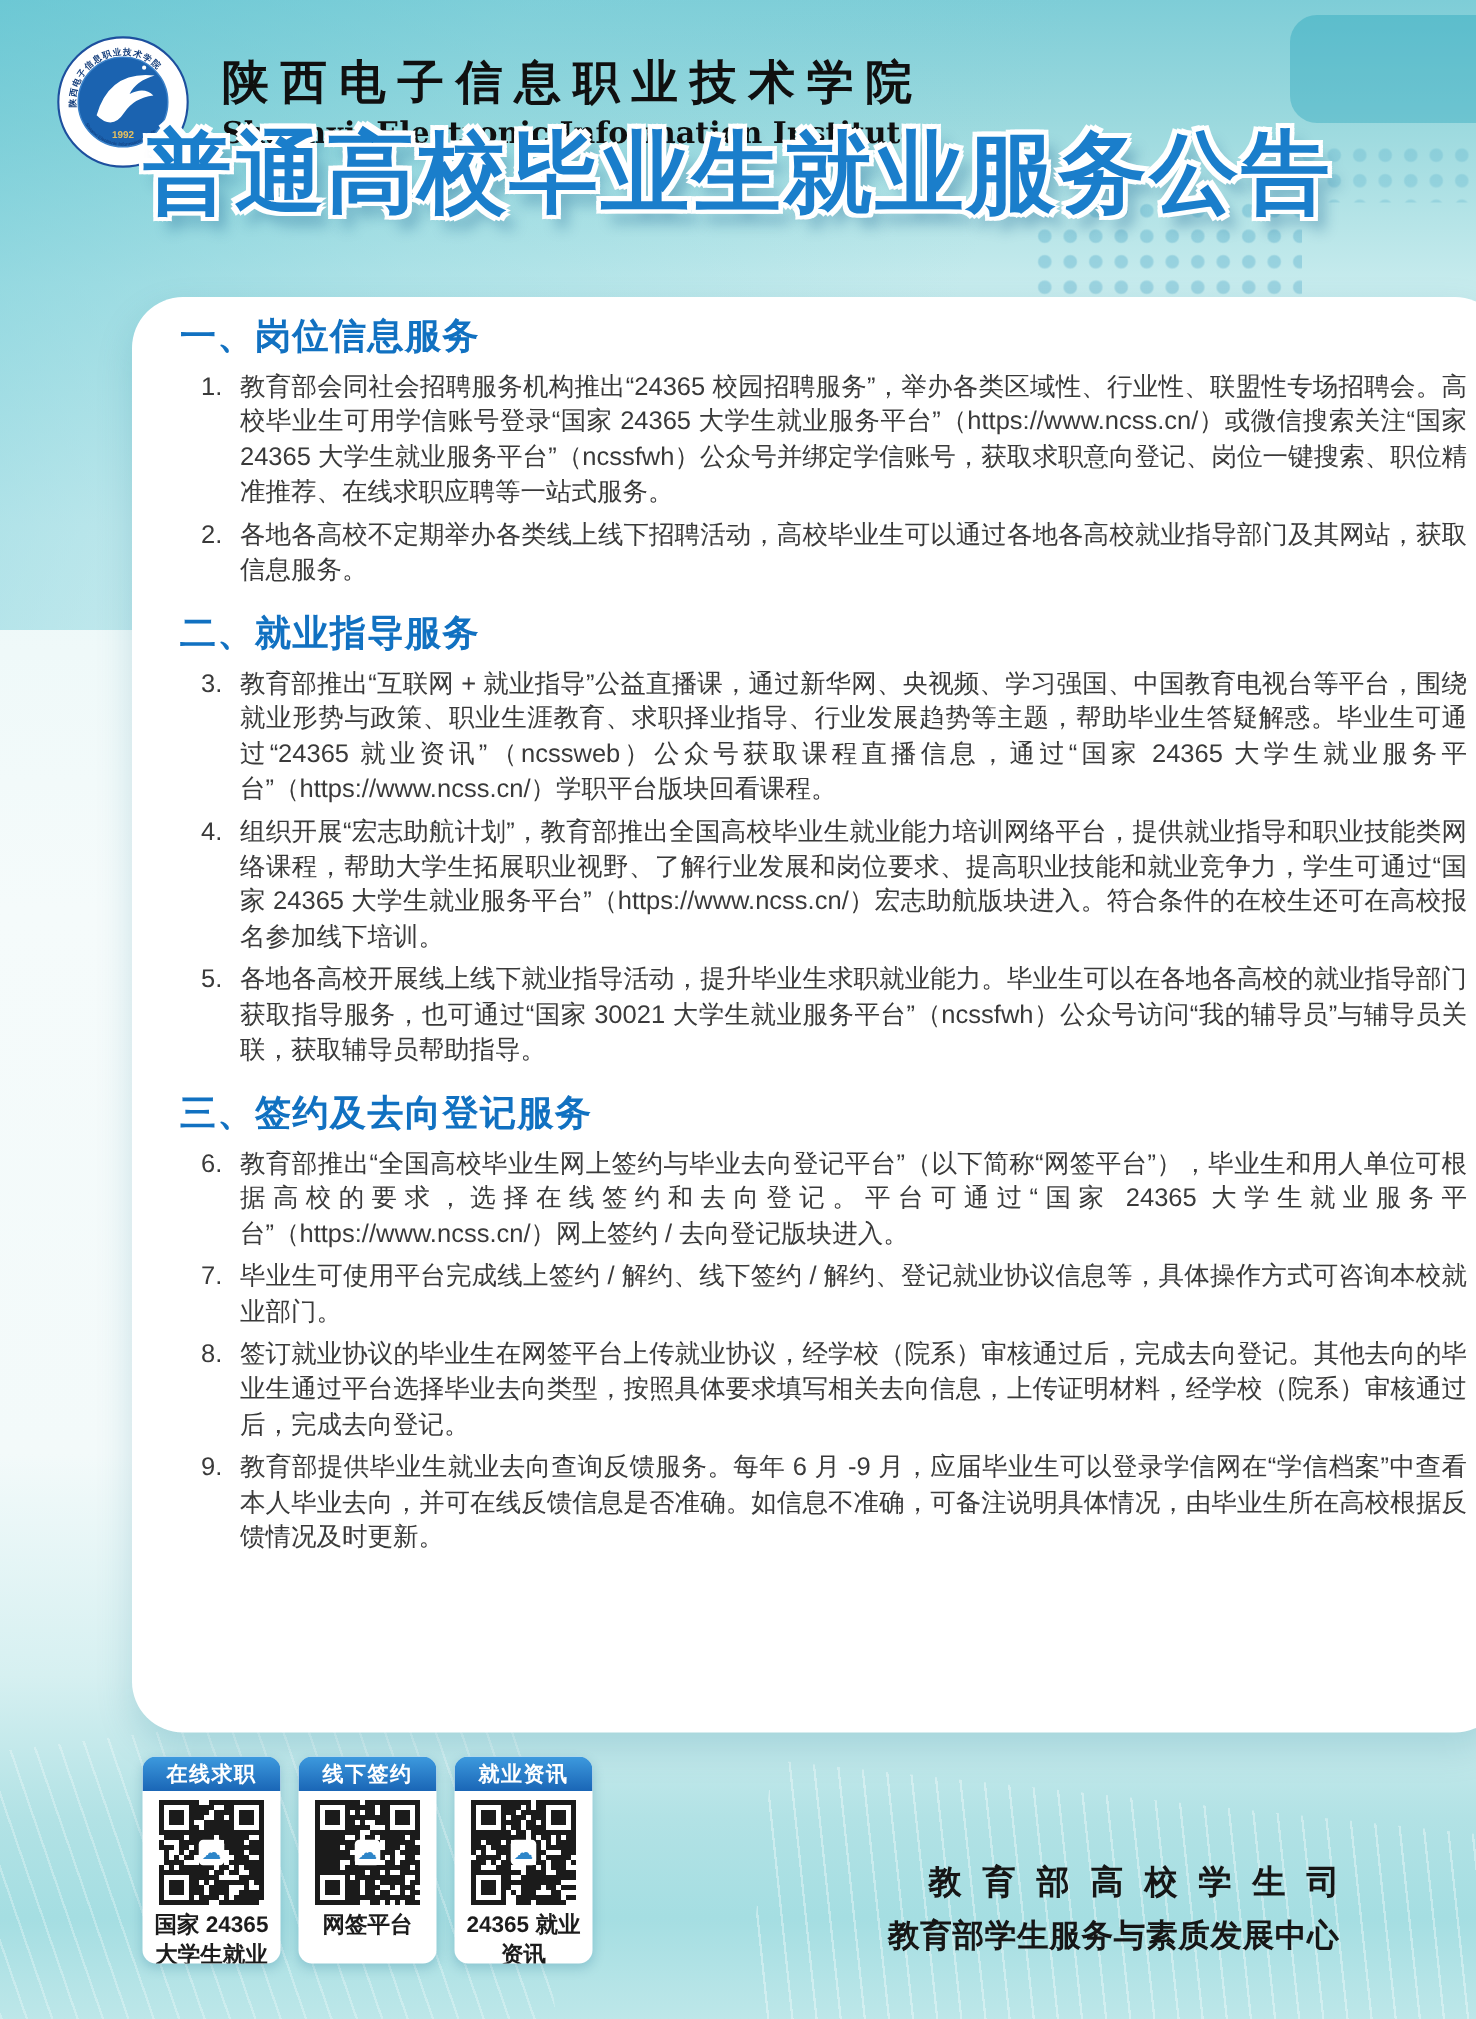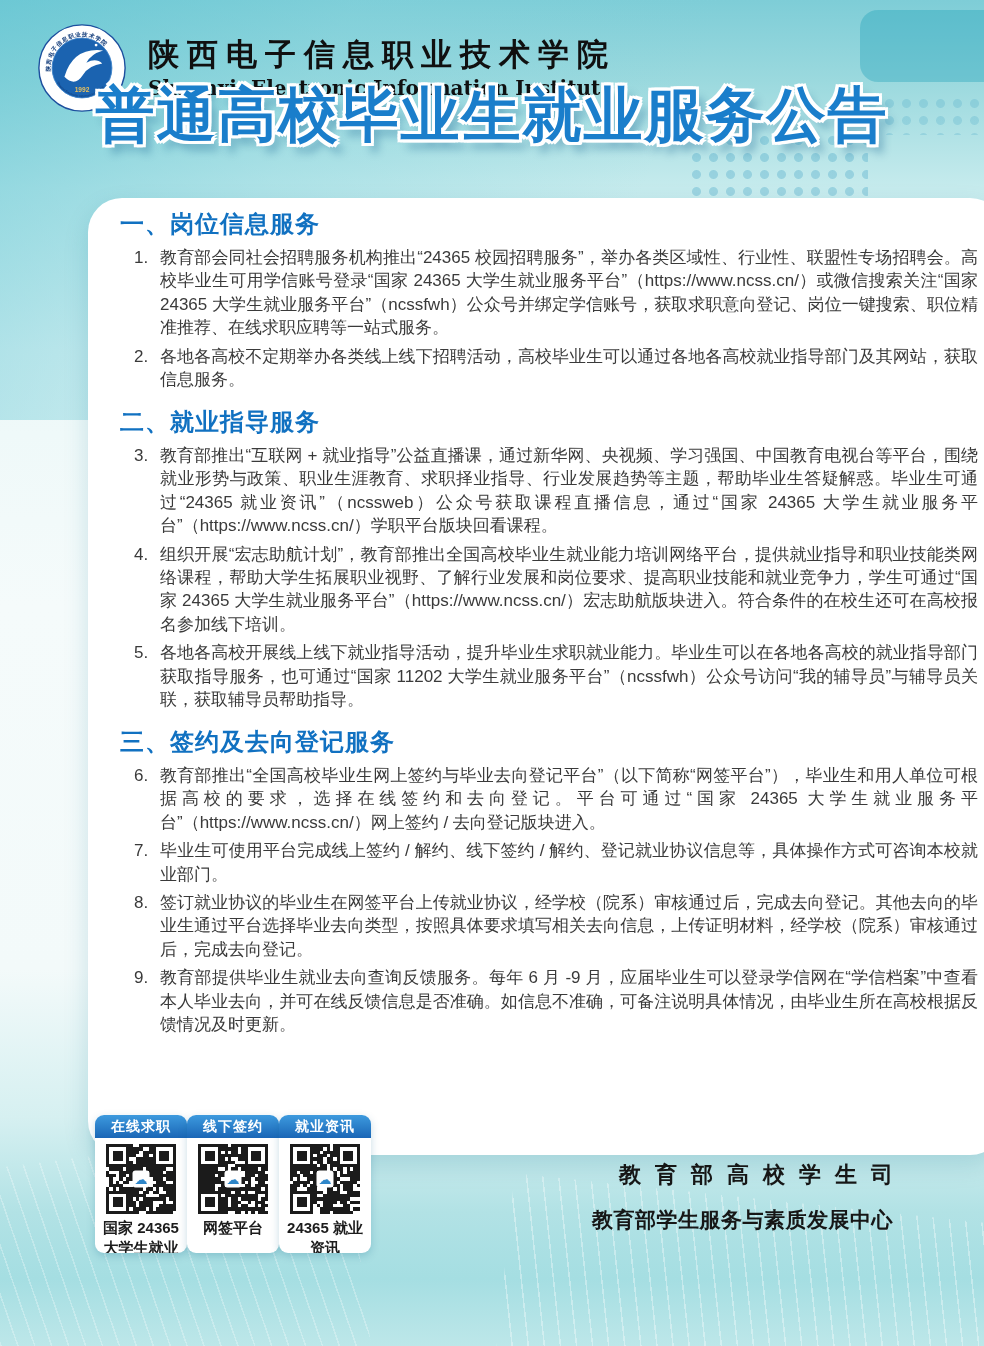--- a/index.html
+++ b/index.html
@@ -34,35 +34,35 @@
   .card{position:absolute;left:88px;top:198px;width:916px;height:957px;background:#fff;
     border-radius:34px;box-shadow:0 10px 24px rgba(0,110,140,.18);
     padding:8px 26px 16px 46px;box-sizing:border-box;overflow:hidden;}
   .sec-h{margin:14px 0 6px -14px;font-size:24px;font-weight:800;color:#1171c1;letter-spacing:1px;}
   .sec-h.first{margin-top:2px;}
   .item{display:flex;margin:0 0 5px 0;font-size:17px;line-height:1.38;color:#3a3a3a;}
   .item .num{flex:none;width:26px;}
   .item .txt{flex:1;text-align:justify;}
 
   
-  .qr-row{position:absolute;left:95px;top:1115px;display:flex;gap:0;}
+  .qr-row{position:absolute;left:95px;top:1171px;display:flex;gap:12px;}
   .qr-card{width:92px;height:138px;background:#fff;border-radius:9px;overflow:hidden;
     box-shadow:0 3px 8px rgba(0,90,130,.22);display:flex;flex-direction:column;align-items:center;}
   .qr-tab{width:100%;height:23px;line-height:23px;text-align:center;color:#fff;font-weight:700;
     font-size:14px;letter-spacing:1px;background:linear-gradient(180deg,#3d9ade,#1a66b6);}
   .qr-box{position:relative;width:70px;height:70px;margin:6px 0 3px 0;}
   .qr-box svg{width:100%;height:100%;display:block;}
   .qr-logo{position:absolute;left:50%;top:50%;transform:translate(-50%,-50%);width:17px;height:17px;
     background:#fff;border-radius:3px;color:#2e86c9;font-size:13px;line-height:17px;text-align:center;}
   .qr-cap{font-size:15px;font-weight:700;color:#1c1c1c;text-align:center;line-height:1.3;padding:1px 3px 0;}
 
   
-  .org{position:absolute;right:91px;top:1160px;text-align:right;color:#161616;font-weight:800;}
+  .org{position:absolute;right:91px;top:1240px;text-align:right;color:#161616;font-weight:800;}
   .org-l1{font-size:22px;letter-spacing:14px;margin-right:-14px;}
-  .org-l2{font-size:21px;letter-spacing:.5px;margin-top:16px;}
+  .org-l2{font-size:21px;letter-spacing:.5px;margin-top:6px;}
 </style>
 </head>
 <body>
 
 <div class="poster">
 
   <div class="bg-diag"></div>
   <div class="teal-tile"></div>
   <div class="dots dots-a"></div>
   <div class="dots dots-b"></div>
@@ -114,21 +114,21 @@
     <div class="item">
       <span class="num">3.</span>
       <span class="txt">教育部推出“互联网 + 就业指导”公益直播课，通过新华网、央视频、学习强国、中国教育电视台等平台，围绕就业形势与政策、职业生涯教育、求职择业指导、行业发展趋势等主题，帮助毕业生答疑解惑。毕业生可通过“24365 就业资讯”（ncssweb）公众号获取课程直播信息，通过“国家 24365 大学生就业服务平台”（https://www.ncss.cn/）学职平台版块回看课程。</span>
     </div>
     <div class="item">
       <span class="num">4.</span>
       <span class="txt">组织开展“宏志助航计划”，教育部推出全国高校毕业生就业能力培训网络平台，提供就业指导和职业技能类网络课程，帮助大学生拓展职业视野、了解行业发展和岗位要求、提高职业技能和就业竞争力，学生可通过“国家 24365 大学生就业服务平台”（https://www.ncss.cn/）宏志助航版块进入。符合条件的在校生还可在高校报名参加线下培训。</span>
     </div>
     <div class="item">
       <span class="num">5.</span>
-      <span class="txt">各地各高校开展线上线下就业指导活动，提升毕业生求职就业能力。毕业生可以在各地各高校的就业指导部门获取指导服务，也可通过“国家 11202 大学生就业服务平台”（ncssfwh）公众号访问“我的辅导员”与辅导员关联，获取辅导员帮助指导。</span>
+      <span class="txt">各地各高校开展线上线下就业指导活动，提升毕业生求职就业能力。毕业生可以在各地各高校的就业指导部门获取指导服务，也可通过“国家 30021 大学生就业服务平台”（ncssfwh）公众号访问“我的辅导员”与辅导员关联，获取辅导员帮助指导。</span>
     </div>
 
     <h2 class="sec-h">三、签约及去向登记服务</h2>
     <div class="item">
       <span class="num">6.</span>
       <span class="txt">教育部推出“全国高校毕业生网上签约与毕业去向登记平台”（以下简称“网签平台”），毕业生和用人单位可根据高校的要求，选择在线签约和去向登记。平台可通过“国家 24365 大学生就业服务平台”（https://www.ncss.cn/）网上签约 / 去向登记版块进入。</span>
     </div>
     <div class="item">
       <span class="num">7.</span>
       <span class="txt">毕业生可使用平台完成线上签约 / 解约、线下签约 / 解约、登记就业协议信息等，具体操作方式可咨询本校就业部门。</span>

